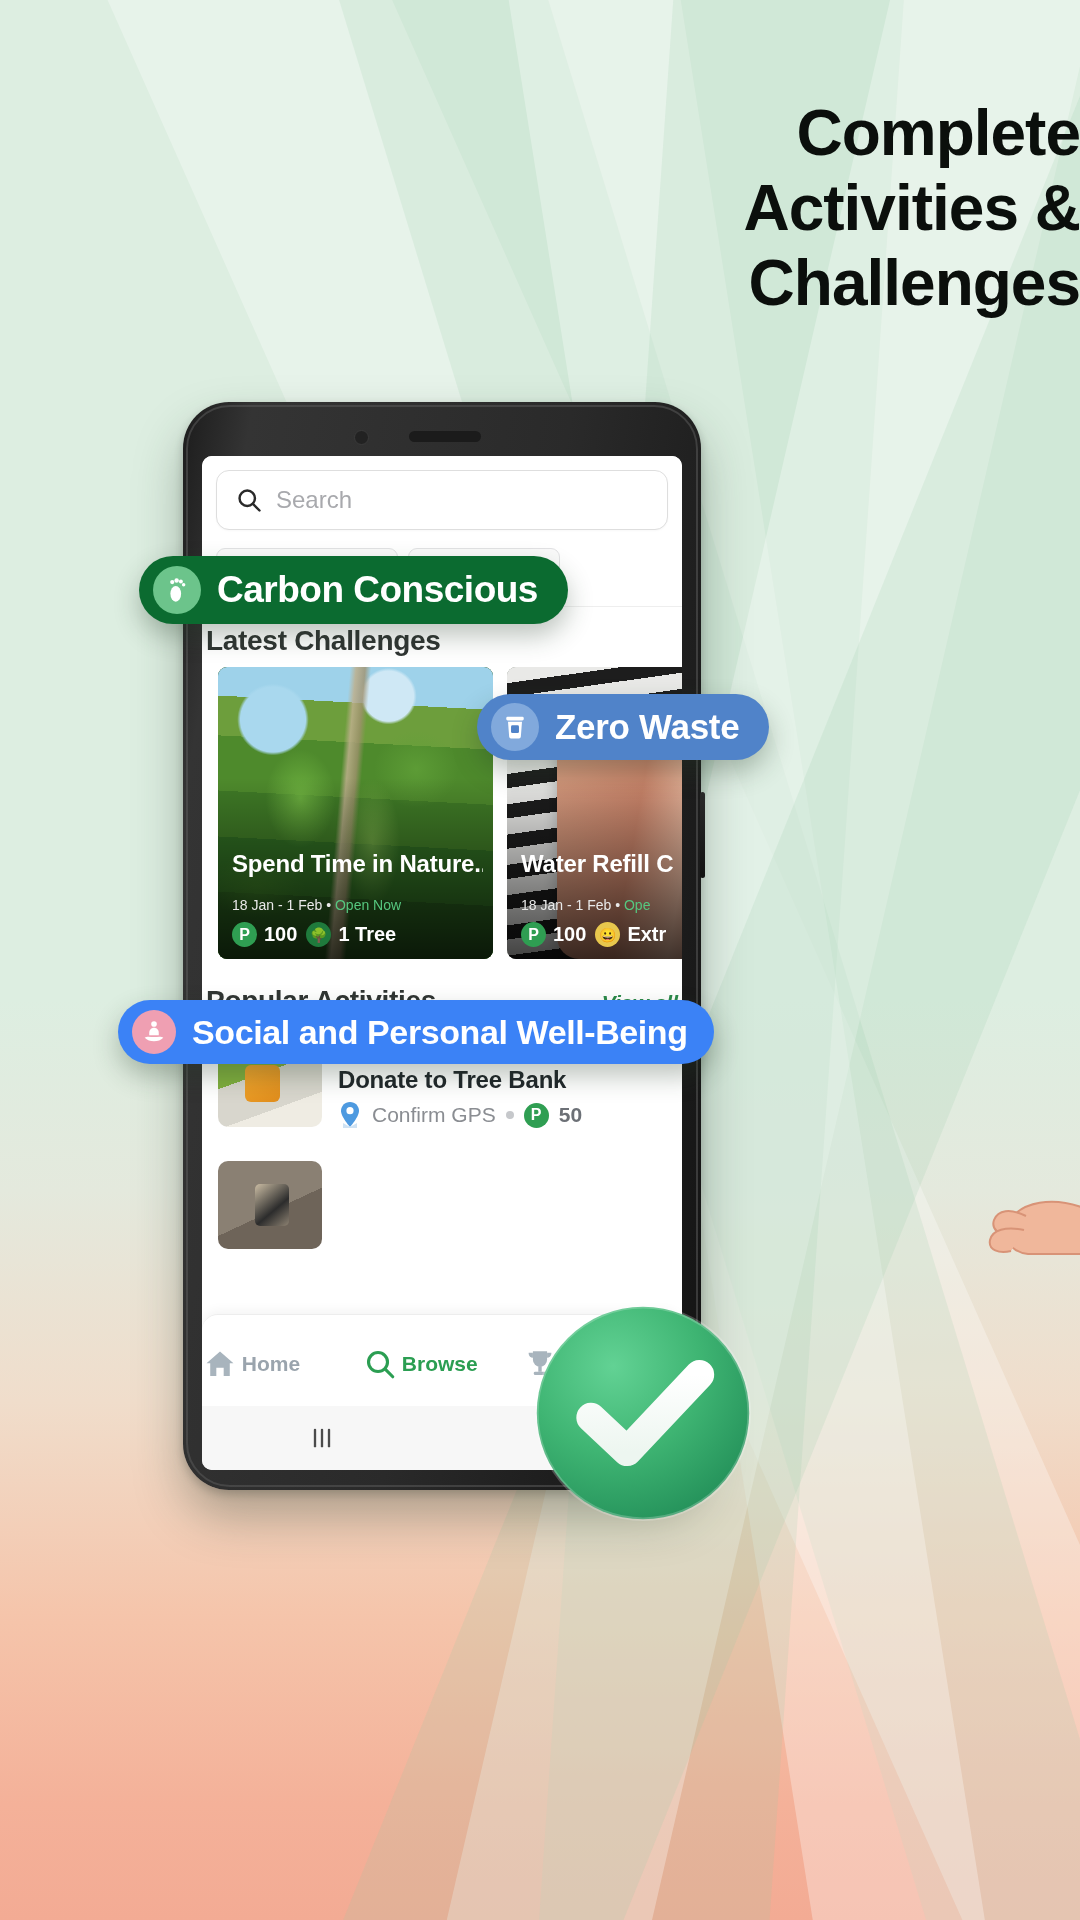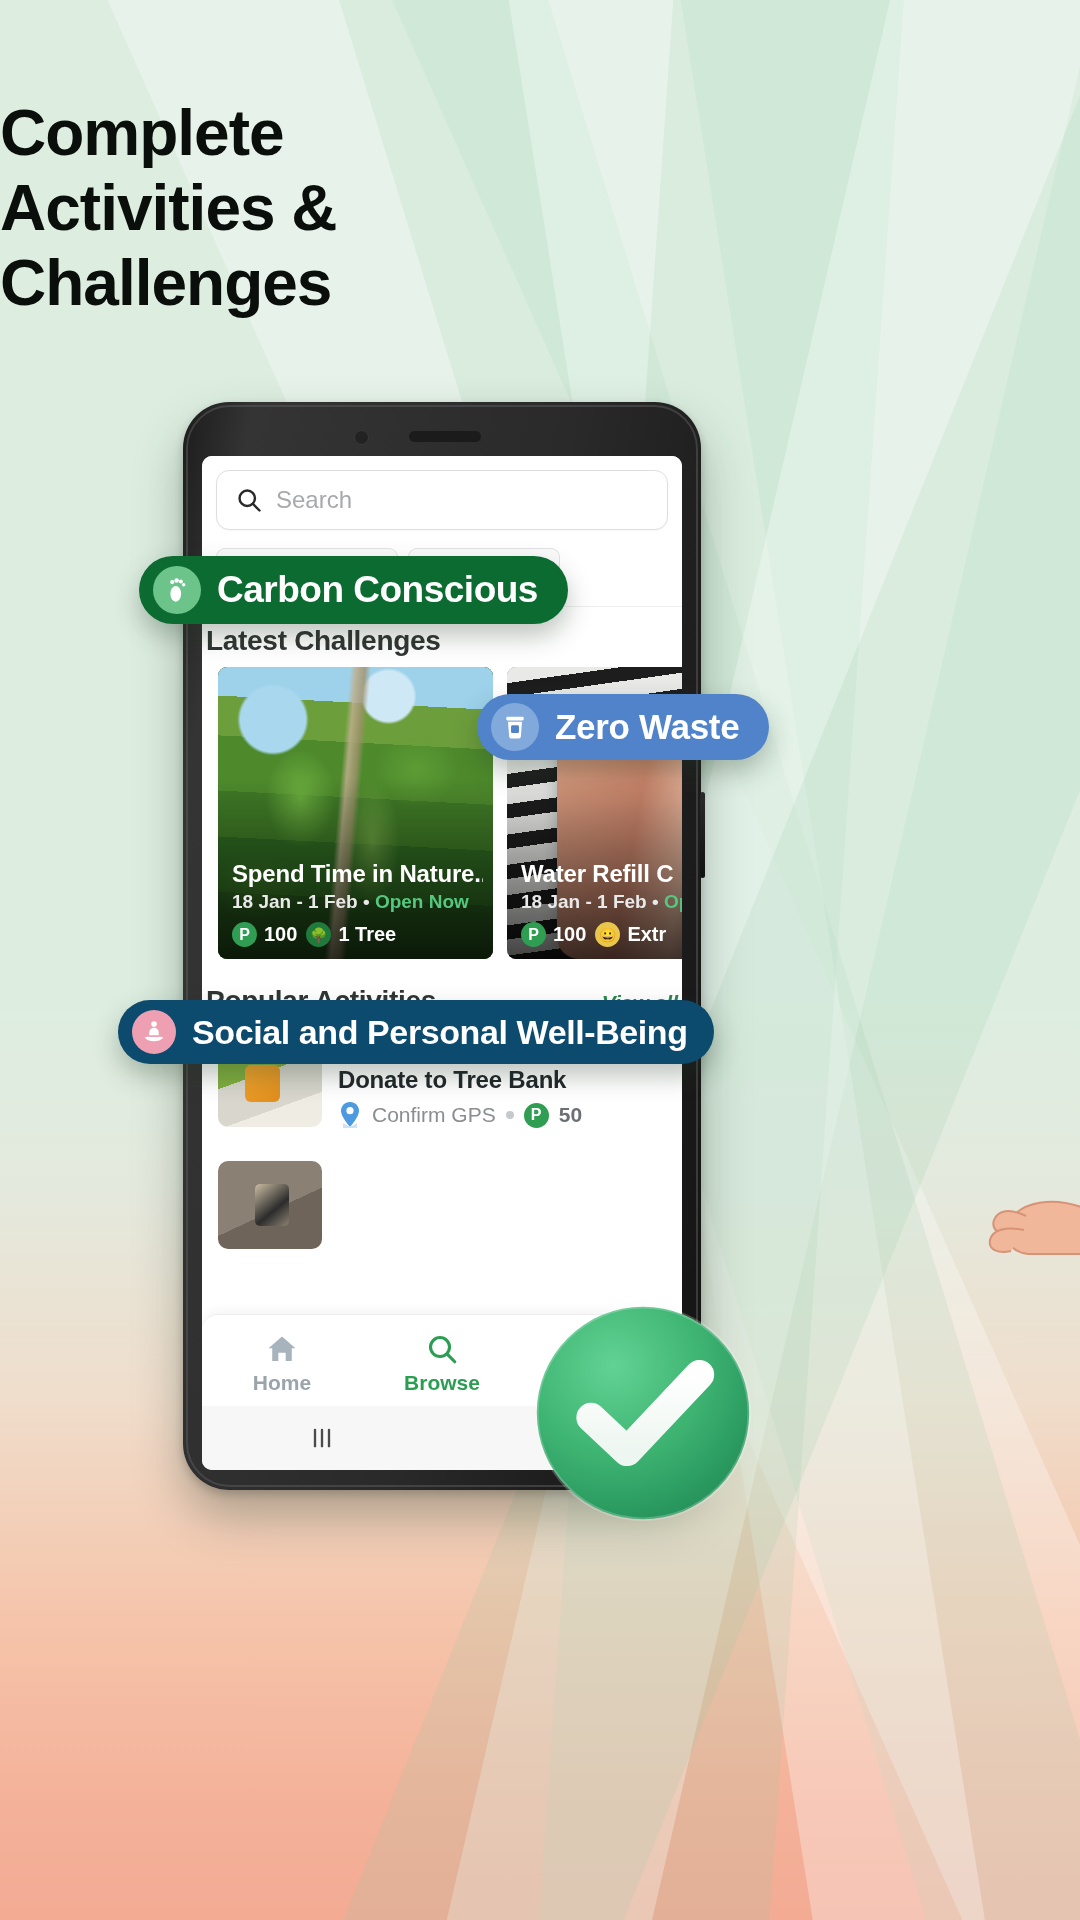--- a/index.html
+++ b/index.html
@@ -22,21 +22,21 @@
     position:absolute; top:-20%; left:50%;
     width:260px; height:150%;
     background:rgba(255,255,255,.30);
     transform-origin:50% 0%;
   }
   .ray.d { background:rgba(150,200,165,.17); }
 
   
   #headline {
     position:absolute; top:96px; left:0; width:100%;
-    text-align:left; z-index:6;
+    text-align:right; z-index:6;
     font-size:64px; line-height:1.17; font-weight:700;
     color:#0b0f0c; letter-spacing:-1px;
   }
   #headline span { display:block; }
 
   
   #phone {
     position:absolute; left:183px; top:402px;
     width:518px; height:1088px; z-index:4;
   }
@@ -141,21 +141,21 @@
   }
   .chal-shade {
     position:absolute; left:0; right:0; bottom:0; height:62%;
     background:linear-gradient(180deg,rgba(0,0,0,0),rgba(0,0,0,.72));
   }
   .chal-txt { position:absolute; left:14px; right:10px; bottom:12px; color:#fff; }
   .chal-name {
     font-size:24px; font-weight:700; letter-spacing:-.2px;
     white-space:nowrap; overflow:hidden;
   }
-  .chal-meta { font-size:19px; margin-top:3px; color:#e9e9e9; white-space:nowrap;font-weight:bold; }
+  .chal-meta { font-size:14px; margin-top:19px; color:#e9e9e9; white-space:nowrap; }
   .chal-meta .open { color:#56c77f; }
   .chal-pills { display:flex; align-items:center; gap:9px; margin-top:9px; white-space:nowrap; }
   .pillbox { display:flex; align-items:center; gap:7px; font-size:20px; font-weight:600; }
   .dotP {
     width:25px; height:25px; border-radius:50%; background:#2f9e52;
     color:#fff; font-size:16px; font-weight:700;
     display:flex; align-items:center; justify-content:center;
     flex:0 0 auto;
   }
   .dotE {
@@ -189,21 +189,21 @@
   .act-sub { display:flex; align-items:center; gap:10px; margin-top:7px; font-size:21px; color:#8a8d92; }
   .bulletdot { width:8px; height:8px; border-radius:50%; background:#c6c8cb; }
 
   
   .botnav {
     flex:0 0 auto; height:92px; background:#fff;
     border-top:1px solid #ededed; border-radius:16px 16px 0 0;
     display:flex; align-items:center; justify-content:space-around;
     padding-top:6px; box-shadow:0 -3px 12px rgba(0,0,0,.05);
   }
-  .nav-item { display:flex; flex-direction:column; align-items:center; gap:5px; width:33%; }
+  .nav-item { display:flex; flex-direction:row; align-items:center; gap:5px; width:33%; }
   .nav-lab { font-size:21px; color:#9aa4ad; font-weight:600; }
   .nav-item.active .nav-lab { color:#2b9e52; }
   .sysbar { flex:0 0 auto; height:64px; background:#f7f7f7;
             display:flex; align-items:center; justify-content:space-around; }
   .sys-ico { color:#4b4b4b; }
 
   
   .ribbon {
     position:absolute; z-index:9; display:flex; align-items:center;
     gap:16px; border-radius:46px; padding:0 30px 0 14px;
@@ -219,21 +219,21 @@
     left:139px; top:544px; height:68px; background:#0b6b30;
     font-size:37px; letter-spacing:-.5px;margin-top:12px;
   }
   #ribbon-carbon .rb-ico { background:#6cc48b; }
   #ribbon-zero {
     left:477px; top:694px; height:66px; background:#5083c9;
     font-size:35px; letter-spacing:-.3px;
   }
   #ribbon-zero .rb-ico { background:#81a9dc; }
   #ribbon-social {
-    left:118px; top:1000px; height:64px; background:#0c4a6e;
+    left:118px; top:1000px; height:64px; background:#3b82f6;
     font-size:34px; letter-spacing:-.4px; padding-right:26px;
   }
   #ribbon-social .rb-ico { background:#ef9fb2; width:44px; height:44px; }
 
   
   #checkbadge {
     position:absolute; left:530px; top:1300px;
     width:226px; height:226px; z-index:11;
   }
 

